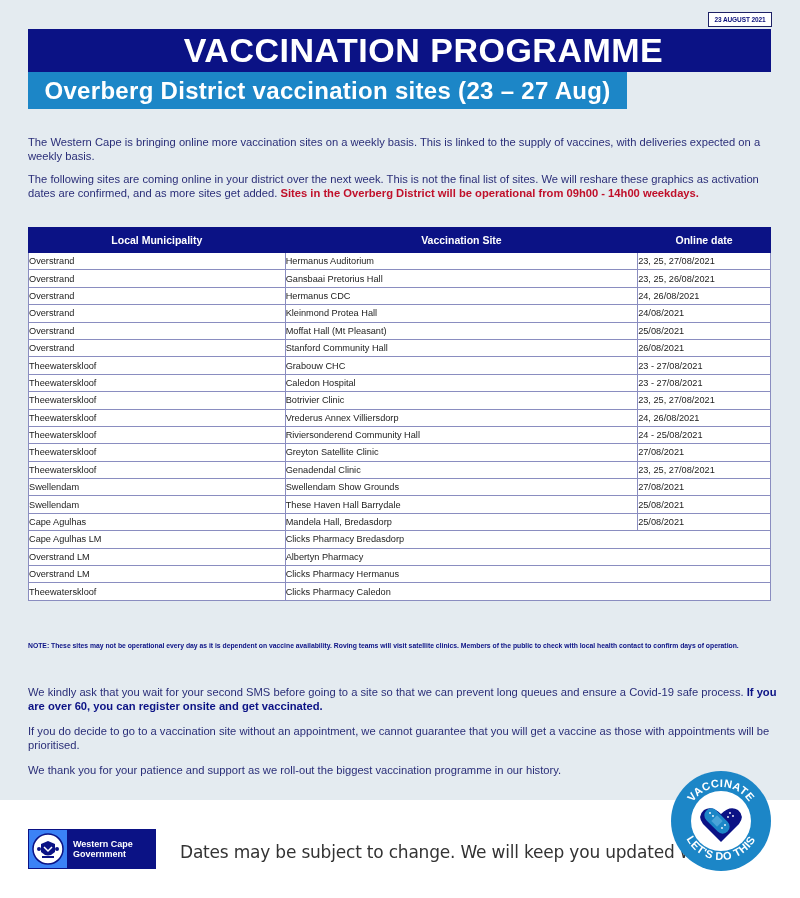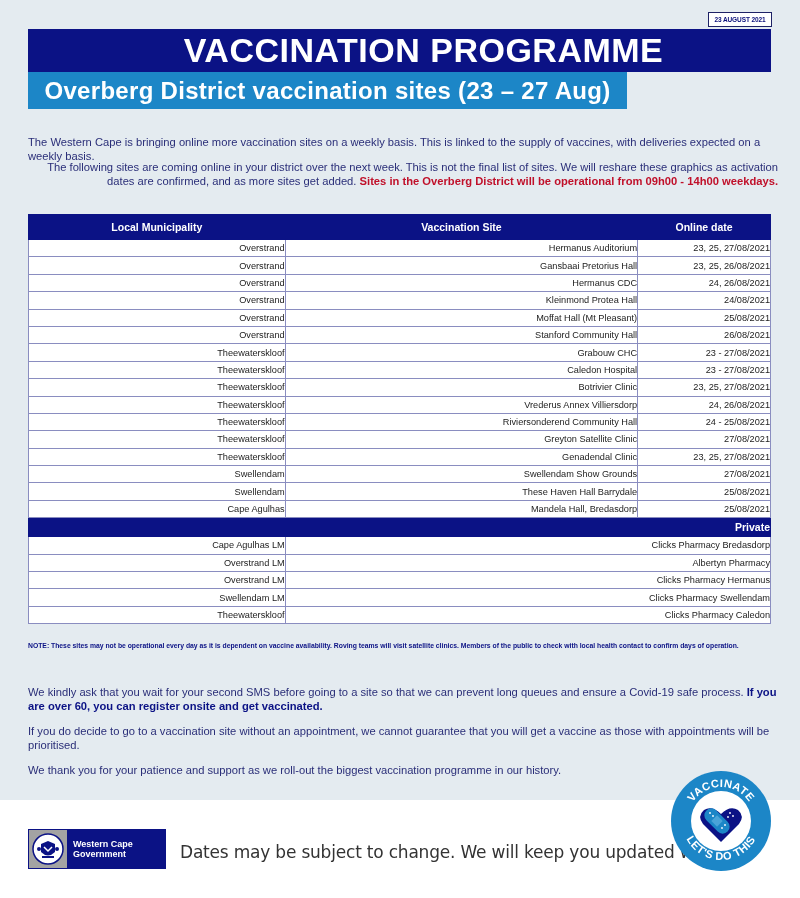--- a/index.html
+++ b/index.html
@@ -31,30 +31,30 @@
     color: #fff; font-weight: bold; font-size: 24px;
     display: flex; align-items: center; justify-content: center;
     letter-spacing: 0.3px;
   }
   .intro {
     position: absolute; left: 28px; width: 750px;
     font-size: 11.2px; line-height: 14px; color: #2a2e78;
   }
   .intro .red { color: #c0102a; font-weight: bold; }
   table.sites {
-    position: absolute; left: 28px; top: 214px; width: 743px;
+    position: absolute; left: 28px; top: 227px; width: 743px;
     border-collapse: collapse; background: #fff;
     font-size: 9.2px; color: #222;
   }
   table.sites th {
     background: #0b1285; color: #fff; font-weight: bold; font-size: 10.5px;
     height: 25px; border: 1px solid #0b1285;
   }
   table.sites td {
-    height: 17.4px; text-align: right;
+    height: 17.4px; text-align: left;
     border: 1px solid #8a8dc0; padding: 0;
   }
   table.sites tr.private-header td {
     background: #0b1285; color: #fff; font-weight: bold; font-size: 10.5px;
     height: 19px; border-color: #0b1285;
   }
   table.sites .col1 { width: 257px; }
   table.sites .col2 { width: 353px; }
   table.sites .col3 { width: 133px; }
   .note {
@@ -64,22 +64,22 @@
   .para {
     position: absolute; left: 28px; width: 750px;
     font-size: 11.2px; line-height: 14px; color: #2a2e78;
   }
   .para b { color: #0b1285; }
   .footer {
     position: absolute; left: 0; top: 800px; width: 800px; height: 98px;
     background: #ffffff;
   }
   .logo {
-    position: absolute; left: 28px; top: 829px; width: 138px; height: 40px;
-    display: flex; border: 1px solid #0b1285; background: #a3a3a3;
+    position: absolute; left: 28px; top: 829px; width: 128px; height: 40px;
+    display: flex; border: 1px solid #0b1285; background: #3b82f6;
   }
   .logo .crest {
     width: 38px; height: 38px; display: flex; align-items: center; justify-content: center;
   }
   .logo .crest-name {
     flex: 1; background: #0b1285; color: #fff; font-weight: bold;
     font-size: 9px; line-height: 10px; padding: 9px 0 0 6px;
   }
   .footer-text {
     position: absolute; left: 180px; top: 842px; font-size: 17px; color: #333;
@@ -91,21 +91,21 @@
 </style>
 </head>
 <body>
 
 <div class="date-badge">23 AUGUST 2021</div>
 
 <div class="banner-top">VACCINATION PROGRAMME</div>
 <div class="banner-sub">Overberg District vaccination sites (23 – 27 Aug)</div>
 
 <p class="intro" style="top:135px;">The Western Cape is bringing online more vaccination sites on a weekly basis. This is linked to the supply of vaccines, with deliveries expected on a weekly basis.</p>
-<p class="intro" style="top:160px;text-align:right;"><span>The following sites are coming online in your district over the next week. This is not the final list of sites. We will reshare these graphics as activation dates are confirmed, and as more sites get added. </span><span class="red">Sites in the Overberg District will be operational from 09h00 - 14h00 weekdays.</span></p>
+<p class="intro" style="top:172px;"><span>The following sites are coming online in your district over the next week. This is not the final list of sites. We will reshare these graphics as activation dates are confirmed, and as more sites get added. </span><span class="red">Sites in the Overberg District will be operational from 09h00 - 14h00 weekdays.</span></p>
 
 <table class="sites">
   <thead>
     <tr>
       <th class="col1">Local Municipality</th>
       <th class="col2">Vaccination Site</th>
       <th class="col3">Online date</th>
     </tr>
   </thead>
   <tbody id="public-body">
@@ -184,38 +184,31 @@
         <td>These Haven Hall Barrydale</td>
         <td>25/08/2021</td>
       </tr>
       <tr>
         <td>Cape Agulhas</td>
         <td>Mandela Hall, Bredasdorp</td>
         <td>25/08/2021</td>
       </tr>
     </tbody>
   <tbody id="private-body">
-    <tr class="private-header">
-      <td colspan="3">Private</td>
-    </tr>
   <tr>
         <td>Cape Agulhas LM</td>
         <td colspan="2">Clicks Pharmacy Bredasdorp</td>
       </tr>
       <tr>
         <td>Overstrand LM</td>
         <td colspan="2">Albertyn Pharmacy</td>
       </tr>
       <tr>
         <td>Overstrand LM</td>
         <td colspan="2">Clicks Pharmacy Hermanus</td>
-      </tr>
-      <tr>
-        <td>Swellendam LM</td>
-        <td colspan="2">Clicks Pharmacy Swellendam</td>
       </tr>
       <tr>
         <td>Theewaterskloof</td>
         <td colspan="2">Clicks Pharmacy Caledon</td>
       </tr>
     </tbody>
 </table>
 
 <p class="note">NOTE: These sites may not be operational every day as it is dependent on vaccine availability. Roving teams will visit satellite clinics. Members of the public to check with local health contact to confirm days of operation.</p>
 

